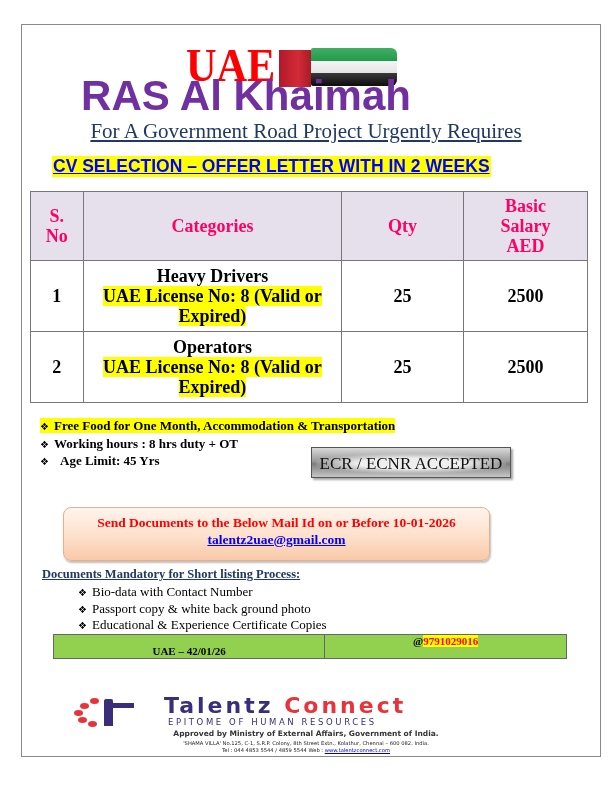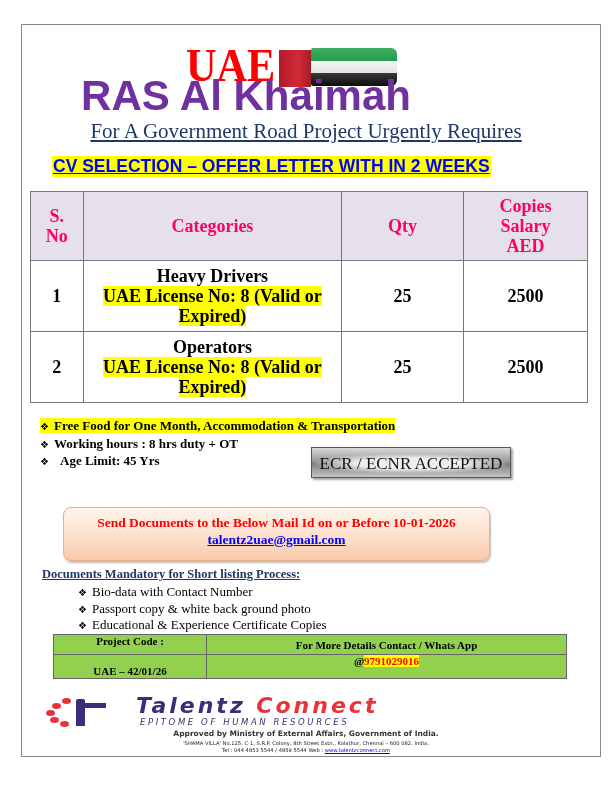--- a/index.html
+++ b/index.html
@@ -46,21 +46,21 @@
   .docs-list { left:78px; top:584px; font-family:"Liberation Serif", serif; font-size:13px; line-height:15.5px; color:#000; }
 
   table.contact { position:absolute; left:53px; top:634px; width:514px; border-collapse:collapse; background:#92d050; font-family:"Liberation Serif", serif; font-weight:bold; font-size:11px; }
   table.contact td { border:1px solid #666; text-align:center; padding:0; }
   .pc-label { height:19px; width:152px; vertical-align:top; }
   .pc-val { height:22px; vertical-align:bottom; padding-bottom:1px !important; }
   .ct-label { height:19px; }
   .ct-val { height:22px; vertical-align:top; }
   .phone { background:#ffff00; color:#ff0000; }
 
-  .logo { left:44px; top:697px; width:510px; height:30px;font-style:italic; }
+  .logo { left:72px; top:697px; width:510px; height:30px; }
   .logo-mark { position:absolute; left:0; top:0; width:62px; height:30px; }
   .dot { position:absolute; width:9px; height:6px; border-radius:50%; background:#e8333a; }
   .bar-v { position:absolute; left:32px; top:2px; width:9px; height:27px; background:#3a2d7a; border-radius:2px 2px 0 0; }
   .bar-h { position:absolute; left:32px; top:6px; width:30px; height:5px; background:#3a2d7a; }
   .brand { position:absolute; left:92px; top:-3px; font-family:"DejaVu Sans", sans-serif; font-weight:bold; font-size:22px; letter-spacing:3px; line-height:24px; white-space:nowrap; }
   .brand .t1 { color:#3a2d7a; } .brand .t2 { color:#e8333a; }
   .tagline { position:absolute; left:96px; top:20px; font-family:"DejaVu Sans", sans-serif; font-size:8.5px; letter-spacing:2.6px; color:#3a2d7a; white-space:nowrap; }
 
   .approved { left:0; width:612px; top:729px; font-family:"DejaVu Sans", sans-serif; font-weight:bold; font-size:7.5px; color:#333; }
   .address { left:0; width:612px; top:740px; font-family:"DejaVu Sans", sans-serif; font-size:5.2px; line-height:7px; color:#222; }
@@ -90,21 +90,21 @@
 <table class="jobs">
   <tbody>
       <tr>
     <th class="col-s">
       <span>S.</span><br>
       <span>No</span>
     </th>
     <th class="col-c">Categories</th>
     <th class="col-q">Qty</th>
     <th class="col-b">
-      <span>Copies</span><br>
+      <span>Basic</span><br>
       <span>Salary</span><br>
       <span>AED</span>
     </th>
   </tr>
   <tr>
     <td>1</td>
     <td>
       <span class="cat-name">Heavy Drivers</span>
       <span class="hl">UAE License No: 8 (Valid or Expired)</span>
     </td>
@@ -138,24 +138,20 @@
 
 <div class="abs docs-title">Documents Mandatory for Short listing Process:</div>
 <div class="abs docs-list">
   <div><span class="diamond">❖</span><span>Bio-data with Contact Number</span></div>
   <div><span class="diamond">❖</span><span>Passport copy &amp; white back ground photo</span></div>
   <div><span class="diamond">❖</span><span>Educational &amp; Experience Certificate Copies</span></div>
 </div>
 
 <table class="contact">
   <tbody>
-      <tr>
-    <td class="pc-label">Project Code :</td>
-    <td class="ct-label">For More Details Contact / Whats App</td>
-  </tr>
   <tr>
     <td class="pc-val">UAE – 42/01/26</td>
     <td class="ct-val"><span>@</span><span class="phone">9791029016</span></td>
   </tr>
 </tbody>
   </table>
 
 <div class="abs logo">
   <div class="logo-mark">
     <span class="dot" style="left:18px;top:1px"></span>

